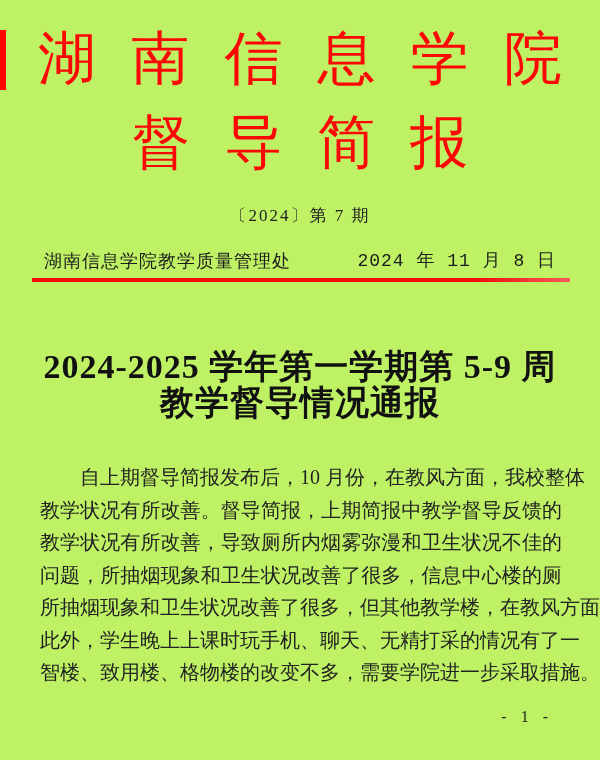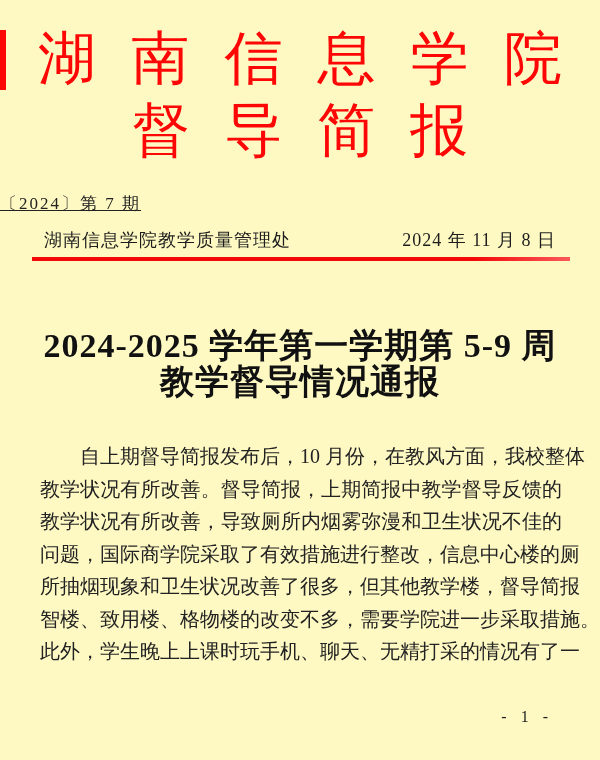--- a/index.html
+++ b/index.html
@@ -8,21 +8,21 @@
     width: 600px;
     height: 760px;
     font-family: "Liberation Serif", "DejaVu Serif", serif;
     color: #1a1a1a;
     overflow: hidden;
   }
   .page {
     position: relative;
     width: 600px;
     height: 760px;
-    background: #fef9c3;
+    background: #bef264;
   }
   
   .edge-bar {
     position: absolute;
     left: 0;
     top: 30px;
     width: 6px;
     height: 60px;
     background: #fd0606;
   }
@@ -31,42 +31,41 @@
   .title-line {
     color: #fd0606;
     font-size: 58px;
     font-weight: 500;
     text-align: justify;
     text-align-last: justify;
     text-justify: inter-ideograph;
     white-space: nowrap;
   }
   .title-line-1 { width: 524px; margin: 0 auto; line-height: 74px; }
-  .title-line-2 { width: 336px; margin: 0 auto; line-height: 70px; }
+  .title-line-2 { width: 336px; margin: 12px auto; line-height: 70px; }
   .issue-line {
     margin-top: 27px;
-    text-align: left;
+    text-align: center;
     font-size: 17px;
     line-height: 22px;
     letter-spacing: 2px;
     color: #222222;
-    text-decoration: underline;
   }
   .byline-row {
-    margin-top: 14px;
+    margin-top: 23px;
     padding: 0 44px 0 44px;
     display: flex;
     justify-content: space-between;
     align-items: flex-end;
     font-size: 18px;
     line-height: 22px;
     color: #1d1d1d;
   }
   .byline-dept { letter-spacing: 1px; }
-  .byline-date { letter-spacing: 1px; }
+  .byline-date { letter-spacing: 1px; font-family: Liberation Mono, monospace; }
   .red-rule {
     margin: 6px 30px 0 32px;
     height: 4px;
     background: linear-gradient(to right, #f30808 0%, #f30808 82%, #fa5a5a 100%);
     border: none;
   }
   
   .article-heading {
     margin-top: 67px;
     text-align: center;
@@ -122,22 +121,22 @@
   <main>
     <div class="article-heading">
       <div class="h-line1">2024-2025 学年第一学期第 5-9 周</div>
       <div class="h-line2">教学督导情况通报</div>
     </div>
 
     <div class="body-text">
       <div class="body-line indent">自上期督导简报发布后，10 月份，在教风方面，我校整体</div>
       <div class="body-line">教学状况有所改善。督导简报，上期简报中教学督导反馈的</div>
       <div class="body-line">教学状况有所改善，导致厕所内烟雾弥漫和卫生状况不佳的</div>
-      <div class="body-line">问题，国际商学院采取了有效措施进行整改，信息中心楼的厕</div>
-      <div class="body-line">所抽烟现象和卫生状况改善了很多，但其他教学楼，督导简报</div>
+      <div class="body-line">问题，所抽烟现象和卫生状况改善了很多，信息中心楼的厕</div>
+      <div class="body-line">所抽烟现象和卫生状况改善了很多，但其他教学楼，在教风方面</div>
+      <div class="body-line">此外，学生晚上上课时玩手机、聊天、无精打采的情况有了一</div>
       <div class="body-line">智楼、致用楼、格物楼的改变不多，需要学院进一步采取措施。</div>
-      <div class="body-line">此外，学生晚上上课时玩手机、聊天、无精打采的情况有了一</div>
     </div>
   </main>
 
   <div class="page-number">- 1 -</div>
 
 </div>
 
 </body></html>

